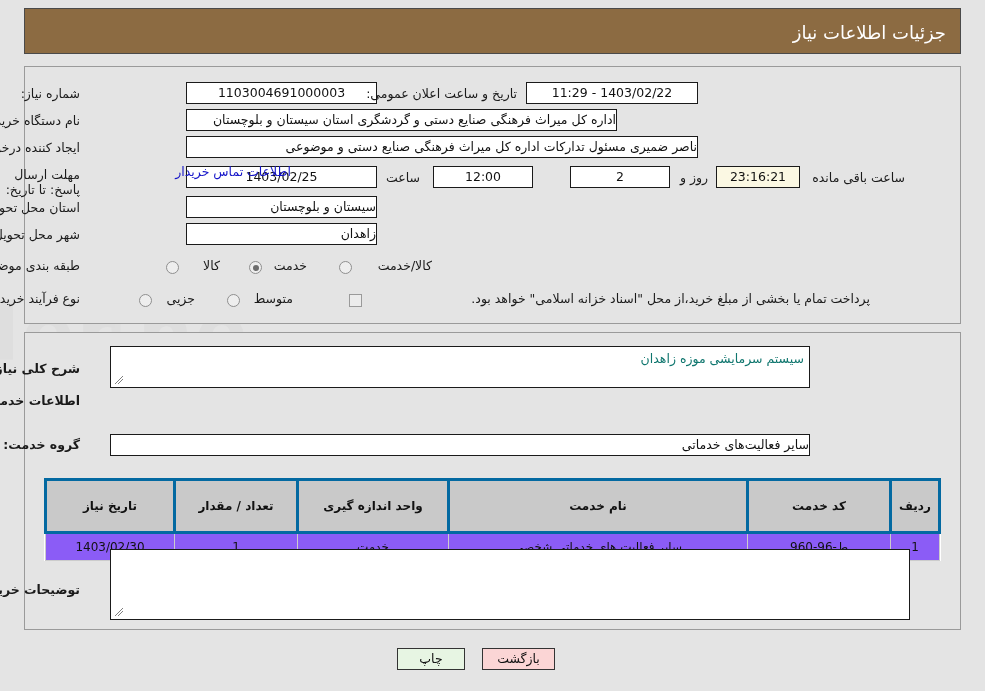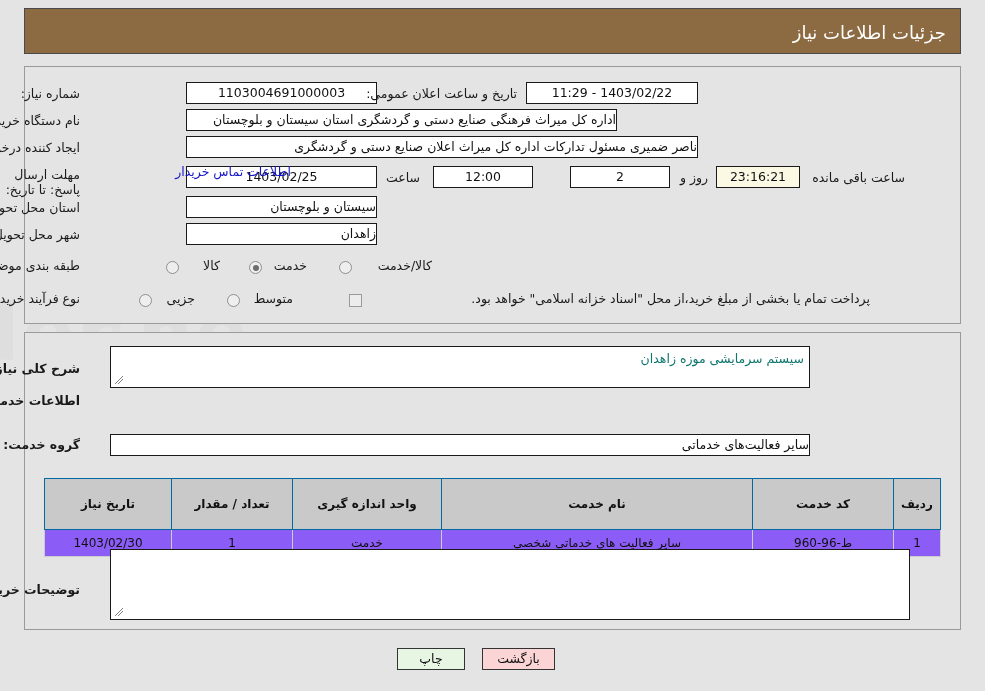--- a/index.html
+++ b/index.html
@@ -127,21 +127,21 @@
     left: 44px; top: 478px;
     width: 897px;
     border-collapse: collapse;
     font-size: 12px;
     z-index: 2;
     direction: rtl;
     background: #ffffff;
   }
   .tbl th {
     background: #c9c9c9;
-    border: 1px solid #0369a1;
+    border: 3px solid #0369a1;
     color: #111;
     font-weight: bold;
     height: 26px;
     padding: 12px 4px;
     text-align: center;
     white-space: nowrap;
   }
   .tbl td {
     background: #8b5cf6;
     border: 1px solid #cccccc;
@@ -190,21 +190,21 @@
 
   <div class="lbl" style="right:905px; top:86px;">شماره نیاز:</div>
   <div class="box center" style="right:608px; top:82px; width:191px;">1103004691000003</div>
   <div class="lbl" style="right:468px; top:86px;">تاریخ و ساعت اعلان عمومی:</div>
   <div class="box center" style="right:287px; top:82px; width:172px;">1403/02/22 - 11:29</div>
 
   <div class="lbl" style="right:905px; top:113px;">نام دستگاه خریدار:</div>
   <div class="box rightp" style="right:368px; top:109px; width:431px;">اداره کل میراث فرهنگی  صنایع دستی و گردشگری استان سیستان و بلوچستان</div>
 
   <div class="lbl" style="right:905px; top:140px;">ایجاد کننده درخواست:</div>
-  <div class="box rightp" style="right:287px; top:136px; width:512px;">ناصر ضمیری مسئول تدارکات اداره کل میراث اعلان  صنایع دستی و گردشگری</div>
+  <div class="box rightp" style="right:287px; top:136px; width:512px;">ناصر ضمیری مسئول تدارکات اداره کل میراث فرهنگی  صنایع دستی و موضوعی</div>
   <div class="lbl blue" style="right:694px; top:140px; z-index:5;">اطلاعات تماس خریدار</div>
 
   <div class="lbl" style="right:905px; top:167px; white-space:normal; width:92px; text-align:right; line-height:15px;">مهلت ارسال پاسخ: تا تاریخ:</div>
   <div class="box center" style="right:608px; top:166px; width:191px;">1403/02/25</div>
   <div class="lbl" style="right:565px; top:170px;">ساعت</div>
   <div class="box center" style="right:452px; top:166px; width:100px;">12:00</div>
   <div class="box center" style="right:315px; top:166px; width:100px;">2</div>
   <div class="lbl" style="right:277px; top:170px;">روز و</div>
   <div class="box center cream" style="right:185px; top:166px; width:84px;">23:16:21</div>
   <div class="lbl" style="right:80px; top:170px;">ساعت باقی مانده</div>

